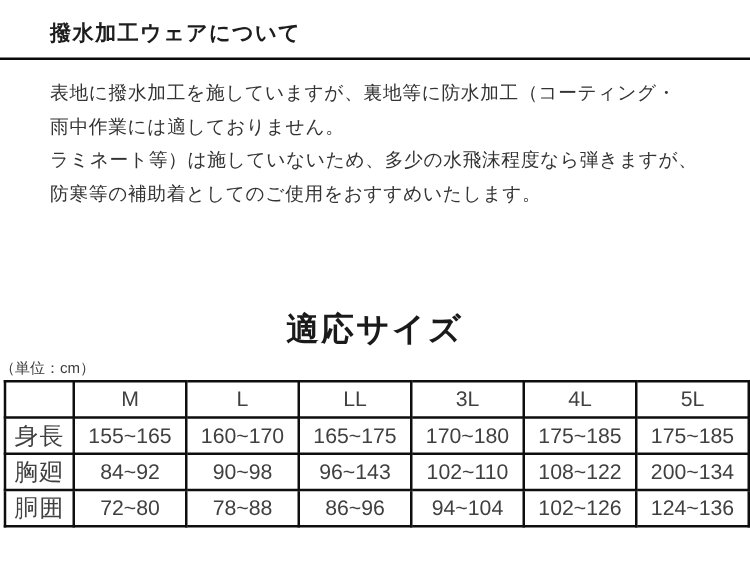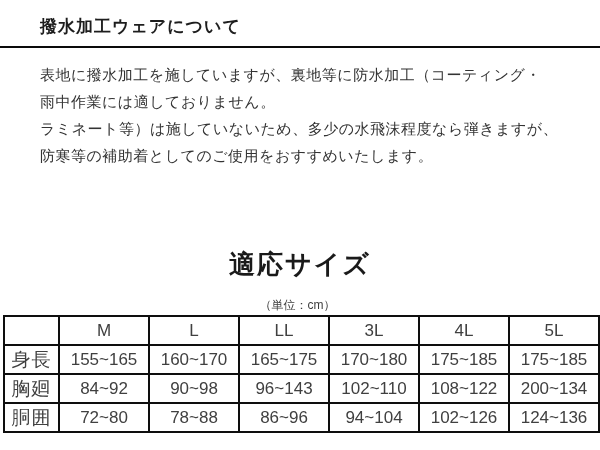--- a/index.html
+++ b/index.html
@@ -32,24 +32,25 @@
     letter-spacing: 0.5px;
   }
   .section-title {
     margin-top: 80px;
     text-align: center;
     font-size: 26px;
     font-weight: bold;
     color: #1a1a1a;
     letter-spacing: 2px;
     line-height: 30px;
+    font-family: Liberation Serif, serif;
   }
   .unit-note {
-    margin: 18px 5px 0 0;
-    text-align: center;
+    margin: 7px 5px 0 0;
+    text-align: left;
     font-size: 12px;
     color: #3d3d3d;
     line-height: 16px;
   }
   table.size-table {
     margin-left: 3px;
     margin-top: 2px;
     border-collapse: collapse;
     table-layout: fixed;
     width: 595px;

